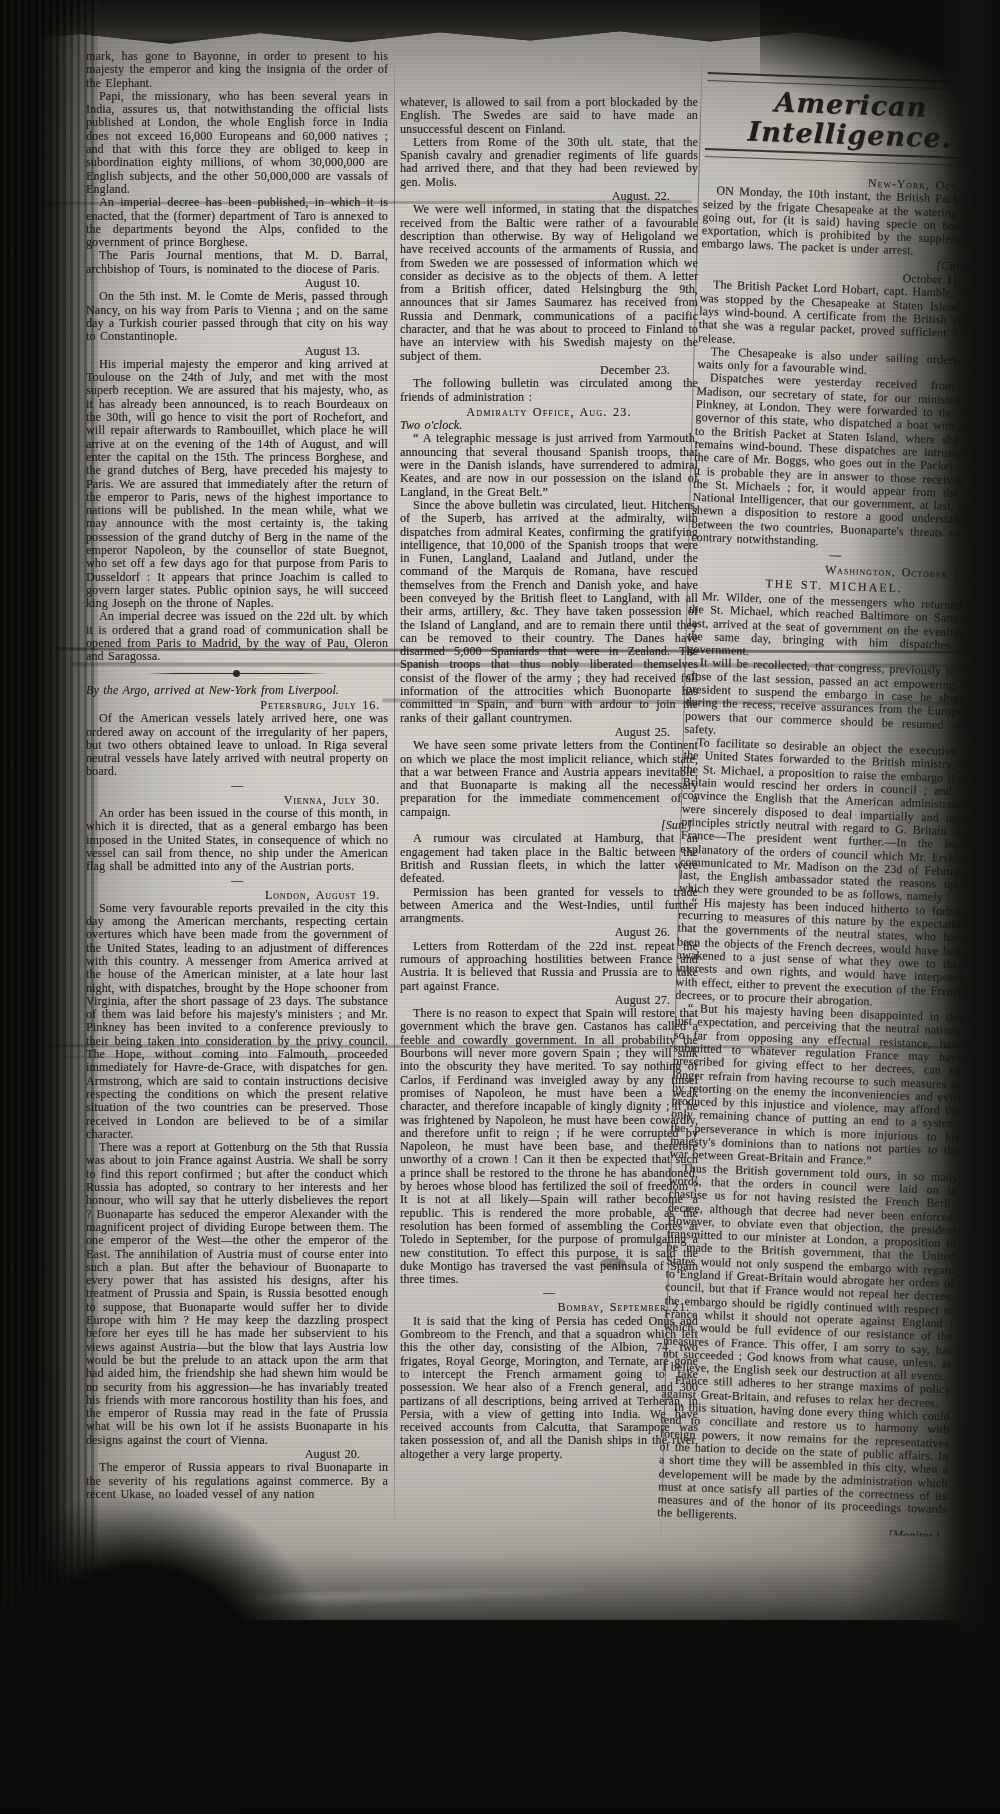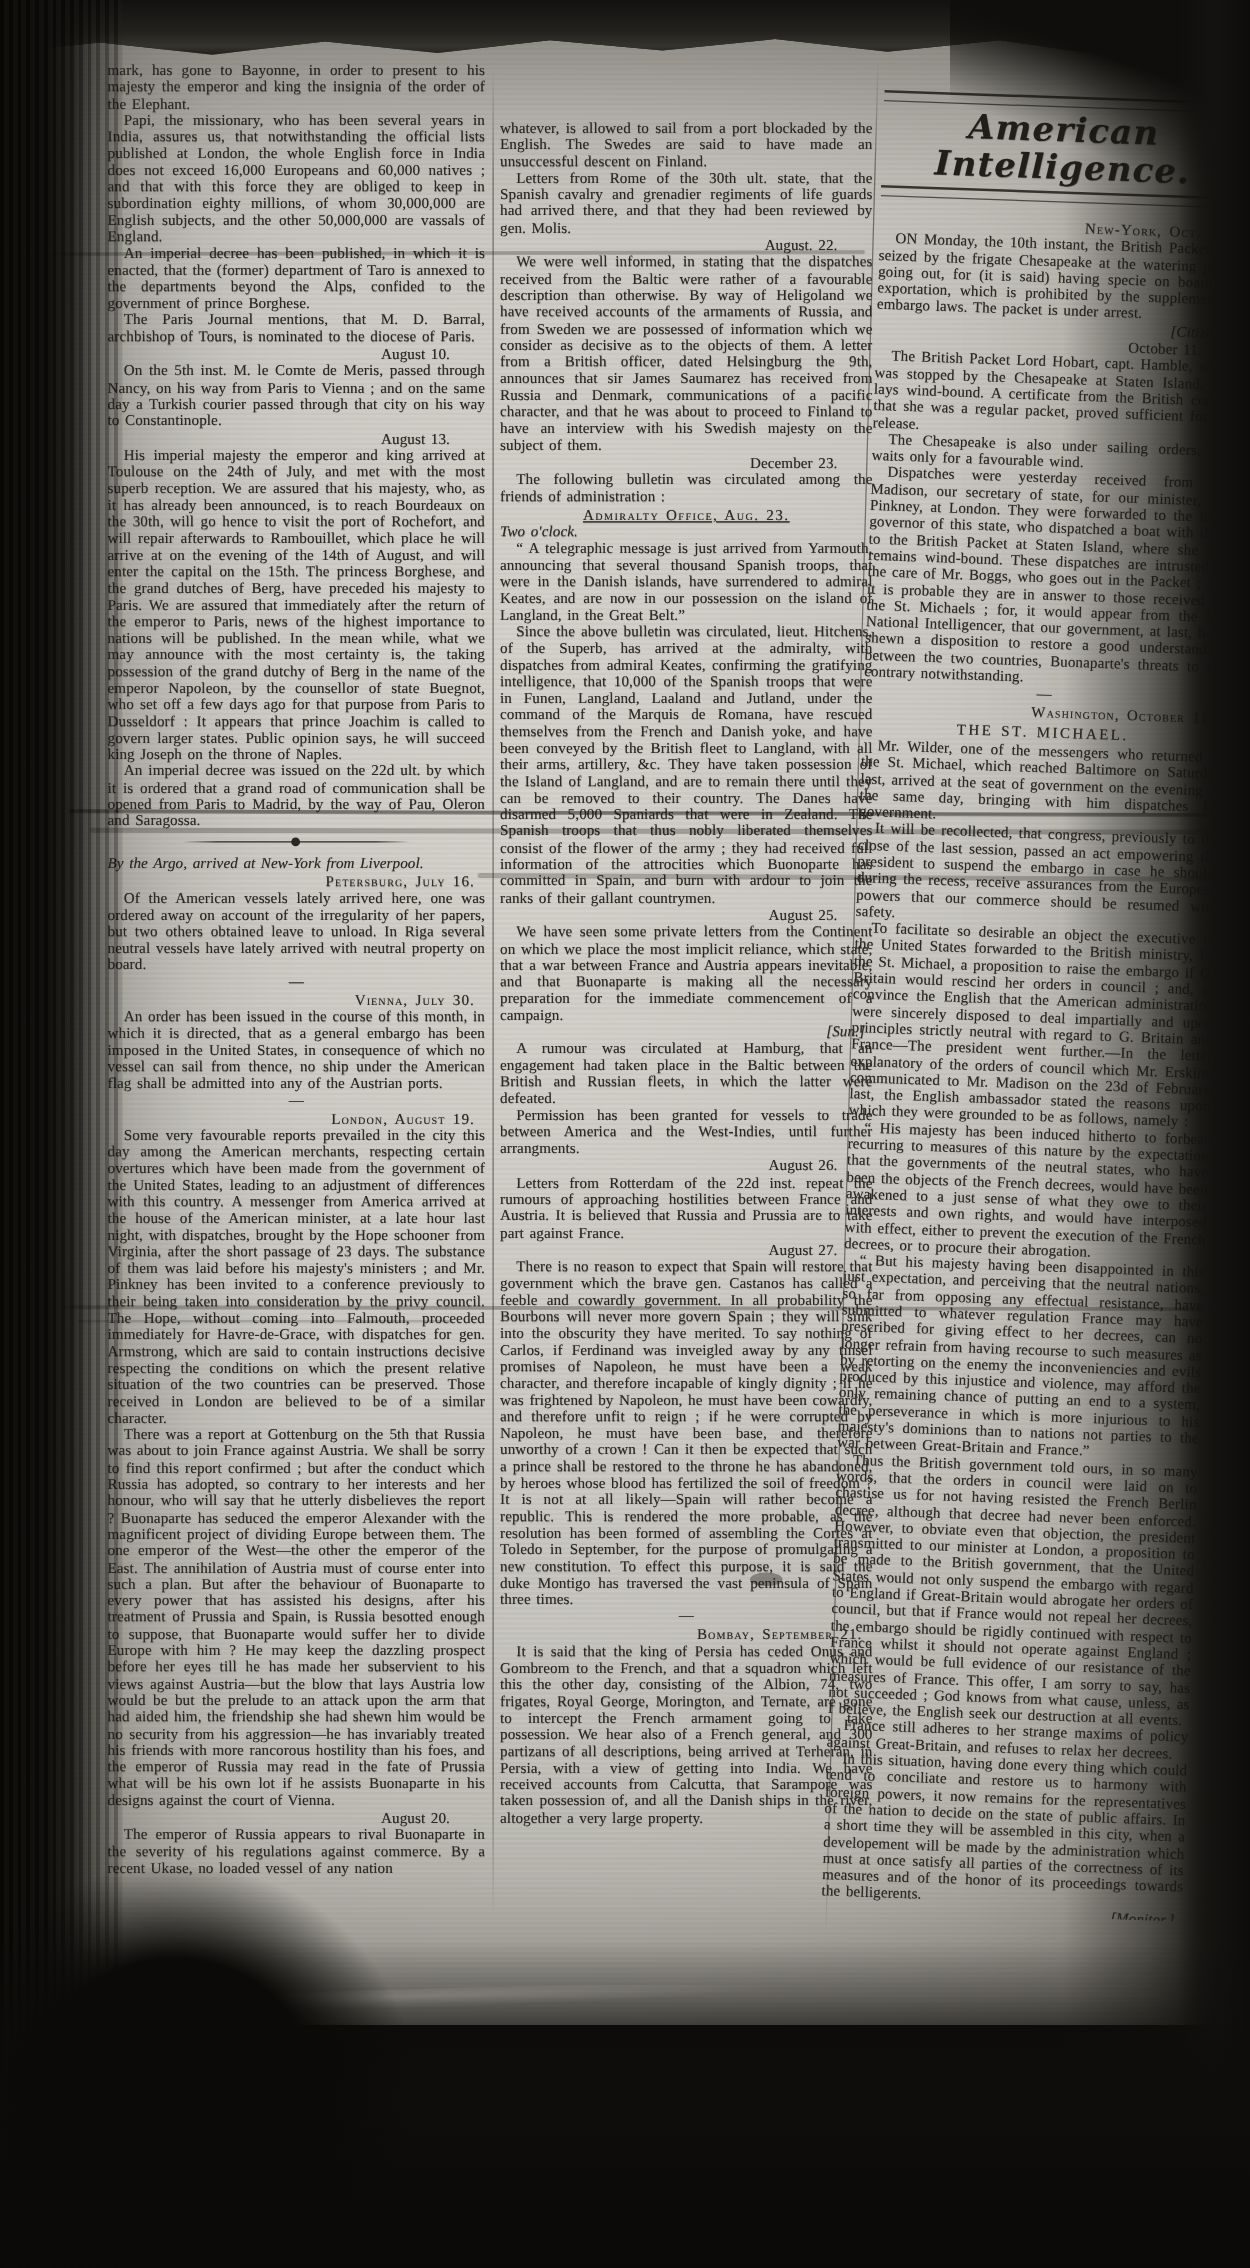--- a/index.html
+++ b/index.html
@@ -20,21 +20,21 @@
   .colrule{position:absolute;width:1px;background:linear-gradient(to bottom,rgba(40,38,33,0),rgba(40,38,33,0.55) 6%,rgba(40,38,33,0.55) 92%,rgba(40,38,33,0));}
   .colrule-1{left:394px;top:54px;height:1480px;}
   .colrule-2{left:702px;top:48px;height:1500px;transform:rotate(1.6deg);transform-origin:0 0;}
   
   .blk{margin:0;}
   .para{text-indent:13px;}
   .cont{text-indent:0;}
   .date{text-align:right;padding-right:28px;margin-top:1px;}
   .city{text-align:right;padding-right:8px;font-variant:small-caps;letter-spacing:0.9px;word-spacing:2px;margin-top:2px;}
   .ital{font-style:italic;text-indent:0;margin-top:2px;}
-  .ccaps{text-align:center;font-variant:small-caps;letter-spacing:1.2px;margin-top:2px;text-decoration:underline;}
+  .ccaps{text-align:center;font-variant:small-caps;letter-spacing:1.2px;margin-top:2px;}
   .cital{text-align:left;font-style:italic;}
   .ctitle{text-align:center;letter-spacing:2px;margin:2px 0;}
   .attr{text-align:right;font-style:italic;padding-right:6px;}
   .hr{text-align:center;line-height:11px;letter-spacing:0;padding:1px 0;}
   .orn{height:14px;margin:3px 0;position:relative;}
   .orn::before{content:"";position:absolute;left:20%;right:20%;top:6px;height:1.6px;
       background:linear-gradient(to right,transparent,#2a2722 15%,#2a2722 85%,transparent);}
   .orn::after{content:"";position:absolute;left:50%;top:3px;width:7px;height:7px;margin-left:-4px;
       background:#2a2722;border-radius:50%;}
   

